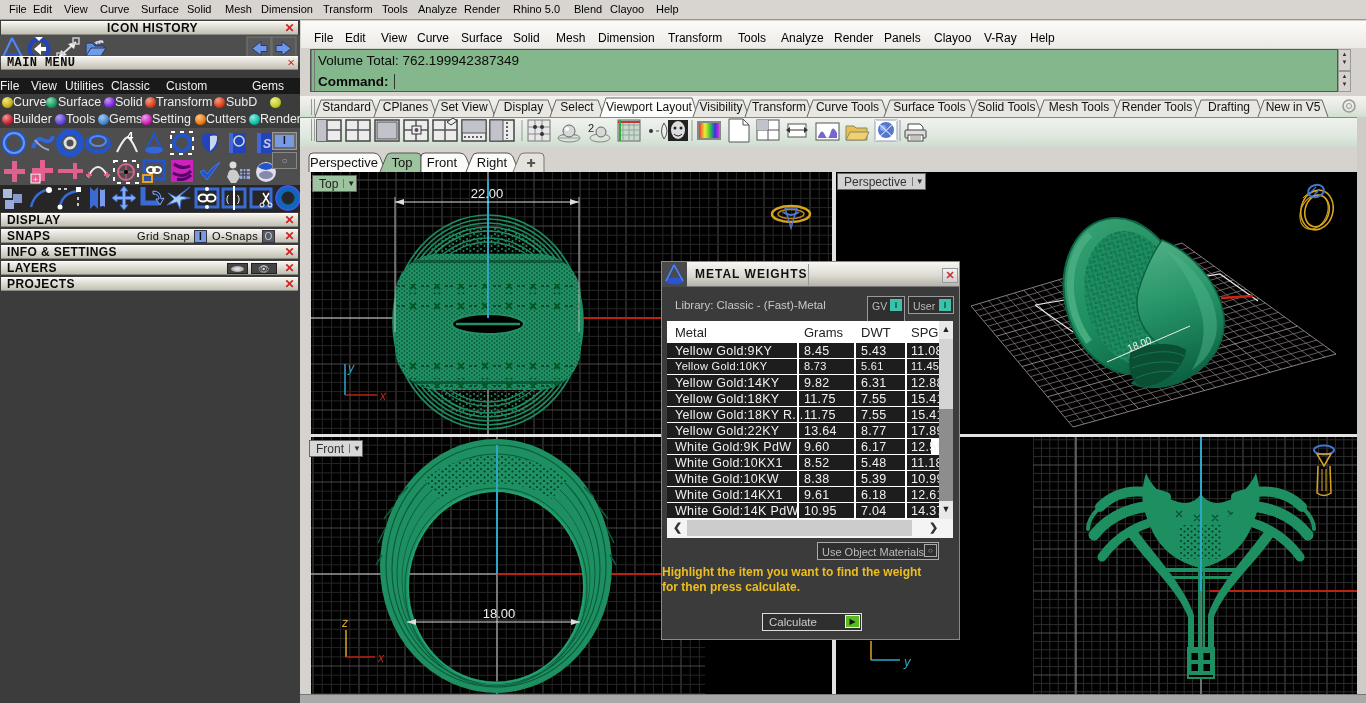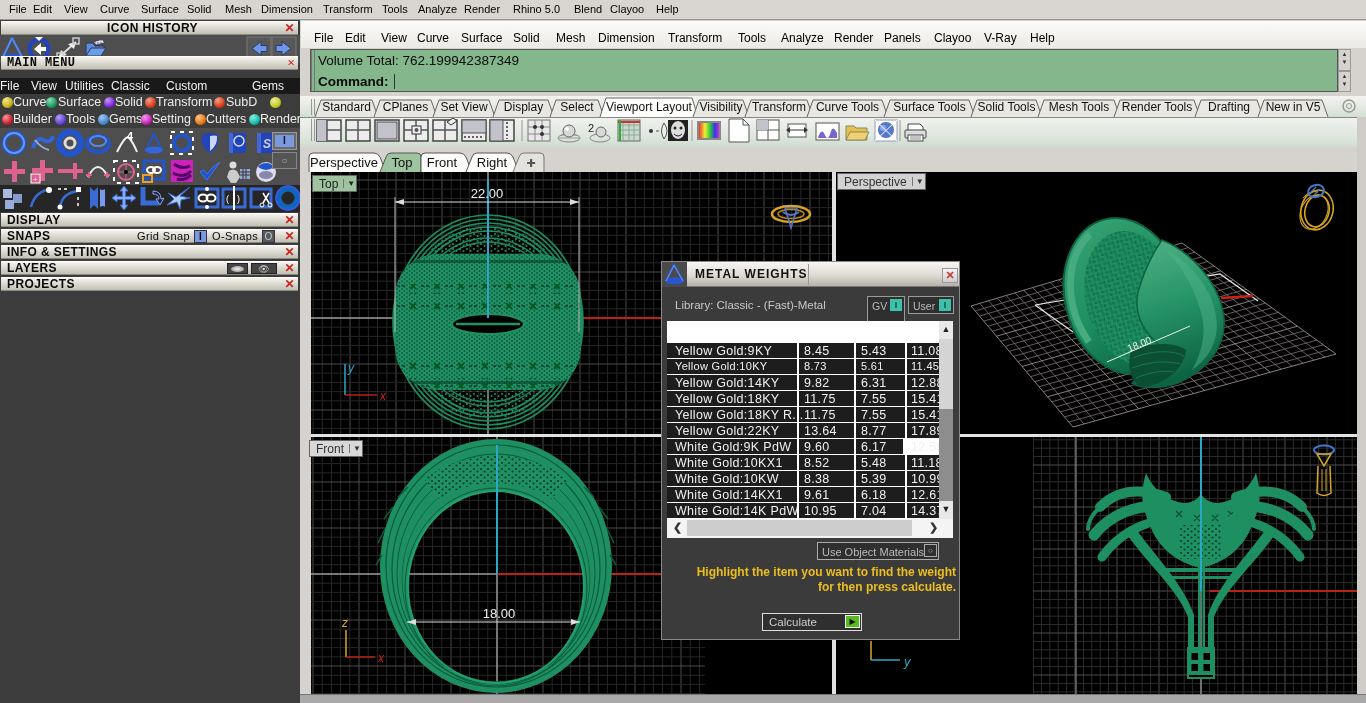--- a/index.html
+++ b/index.html
@@ -1008,20 +1008,26 @@
   <div class="abs" style="left:13px;top:37px;font-size:11.5px;color:#c8c8c8;">Library: Classic - (Fast)-Metal</div>
   <div class="abs" style="left:205px;top:34px;width:38px;height:30px;background:#2f2f2f;border:1px solid #9a9a9a;">
     <span style="position:absolute;left:4px;top:3px;font-size:10.5px;color:#bbb;">GV</span>
     <span style="position:absolute;right:2px;top:2px;width:12px;height:12px;background:#3fc0ad;color:#052;font-size:9px;font-weight:bold;text-align:center;line-height:12px;">I</span>
   </div>
   <div class="abs" style="left:246px;top:34px;width:46px;height:18px;background:#2f2f2f;border:1px solid #9a9a9a;">
     <span style="position:absolute;left:4px;top:3px;font-size:10.5px;color:#bbb;">User</span>
     <span style="position:absolute;right:2px;top:2px;width:12px;height:12px;background:#3fc0ad;color:#052;font-size:9px;font-weight:bold;text-align:center;line-height:12px;">I</span>
   </div>
   <div class="abs" style="left:5px;top:59px;width:286px;height:217px;background:#fff;overflow:hidden;">
+    <div class="abs" style="left:0;top:0;width:286px;height:22px;background:#fff;color:#222;font-size:13px;">
+      <span class="abs" style="left:8px;top:4px;">Metal</span>
+      <span class="abs" style="left:137px;top:4px;">Grams</span>
+      <span class="abs" style="left:194px;top:4px;">DWT</span>
+      <span class="abs" style="left:244px;top:4px;">SPG</span>
+    </div>
 <div class="abs" style="left:0;top:22px;width:272px;height:16px;background:#1d1d1d;border-bottom:1px solid #fff;color:#f0f0f0;font-size:12.5px;letter-spacing:0.3px;">
       <span class="abs" style="left:8px;top:1px;">Yellow Gold:9KY</span>
       <span class="abs" style="left:137px;top:1px;">8.45</span>
       <span class="abs" style="left:194px;top:1px;">5.43</span>
       <span class="abs" style="left:244px;top:1px;">11.08</span>
     </div>
 <div class="abs" style="left:0;top:38px;width:272px;height:16px;background:#1d1d1d;border-bottom:1px solid #fff;color:#f0f0f0;font-size:11px;letter-spacing:0.3px;">
       <span class="abs" style="left:8px;top:1px;">Yellow Gold:10KY</span>
       <span class="abs" style="left:137px;top:1px;">8.73</span>
       <span class="abs" style="left:194px;top:1px;">5.61</span>
@@ -1044,21 +1050,21 @@
       <span class="abs" style="left:137px;top:1px;">11.75</span>
       <span class="abs" style="left:194px;top:1px;">7.55</span>
       <span class="abs" style="left:244px;top:1px;">15.41</span>
     </div>
 <div class="abs" style="left:0;top:102px;width:272px;height:16px;background:#1d1d1d;border-bottom:1px solid #fff;color:#f0f0f0;font-size:12.5px;letter-spacing:0.3px;">
       <span class="abs" style="left:8px;top:1px;">Yellow Gold:22KY</span>
       <span class="abs" style="left:137px;top:1px;">13.64</span>
       <span class="abs" style="left:194px;top:1px;">8.77</span>
       <span class="abs" style="left:244px;top:1px;">17.89</span>
     </div>
-<div class="abs" style="left:0;top:118px;width:236px;height:16px;background:#1d1d1d;border-bottom:1px solid #fff;color:#f0f0f0;font-size:12.5px;letter-spacing:0.3px;">
+<div class="abs" style="left:0;top:118px;width:264px;height:16px;background:#1d1d1d;border-bottom:1px solid #fff;color:#f0f0f0;font-size:12.5px;letter-spacing:0.3px;">
       <span class="abs" style="left:8px;top:1px;">White Gold:9K PdW</span>
       <span class="abs" style="left:137px;top:1px;">9.60</span>
       <span class="abs" style="left:194px;top:1px;">6.17</span>
       <span class="abs" style="left:244px;top:1px;">12.59</span>
     </div>
 <div class="abs" style="left:0;top:134px;width:272px;height:16px;background:#1d1d1d;border-bottom:1px solid #fff;color:#f0f0f0;font-size:12.5px;letter-spacing:0.3px;">
       <span class="abs" style="left:8px;top:1px;">White Gold:10KX1</span>
       <span class="abs" style="left:137px;top:1px;">8.52</span>
       <span class="abs" style="left:194px;top:1px;">5.48</span>
       <span class="abs" style="left:244px;top:1px;">11.18</span>
@@ -1093,20 +1099,20 @@
     <div class="abs" style="left:0;top:198px;width:286px;height:19px;background:#f4f4f4;">
       <span class="abs" style="left:6px;top:2px;color:#333;font-size:11px;font-weight:bold;">❮</span>
       <div class="abs" style="left:20px;top:1px;width:225px;height:16px;background:#ccc;"></div>
       <span class="abs" style="left:262px;top:2px;color:#333;font-size:11px;font-weight:bold;">❯</span>
     </div>
   </div>
   <div class="abs" style="left:155px;top:280px;width:122px;height:18px;background:#2f2f2f;border:1px solid #aaa;">
     <span style="position:absolute;left:4px;top:3px;font-size:11px;color:#bbb;">Use Object Materials</span>
     <span style="position:absolute;right:1px;top:1px;width:13px;height:13px;border:1px solid #aaa;color:#bbb;font-size:8px;text-align:center;line-height:12px;">○</span>
   </div>
-  <div class="abs" style="left:0;top:303px;width:294px;text-align:right;color:#edbe1e;font-weight:bold;font-size:12px;line-height:15px;">Highlight the item you want to find the weight<br>for then press calculate.</div>
+  <div class="abs" style="left:0;top:303px;width:294px;text-align:left;color:#edbe1e;font-weight:bold;font-size:12px;line-height:15px;">Highlight the item you want to find the weight<br>for then press calculate.</div>
   <div class="abs" style="left:100px;top:351px;width:100px;height:18px;background:#2f2f2f;border:1px solid #ddd;">
     <span style="position:absolute;left:6px;top:2px;font-size:11.5px;color:#ccc;">Calculate</span>
     <span style="position:absolute;right:1px;top:1px;width:15px;height:13px;background:#58bb1f;border:1px solid #eee;color:#111;font-size:8px;text-align:center;line-height:12px;">▶</span>
   </div>
 </div>
 
 <div class="abs" style="left:300px;top:694px;width:1066px;height:9px;background:#a9a9a9;border-top:1px solid #777;"></div>
 
 </body></html>

